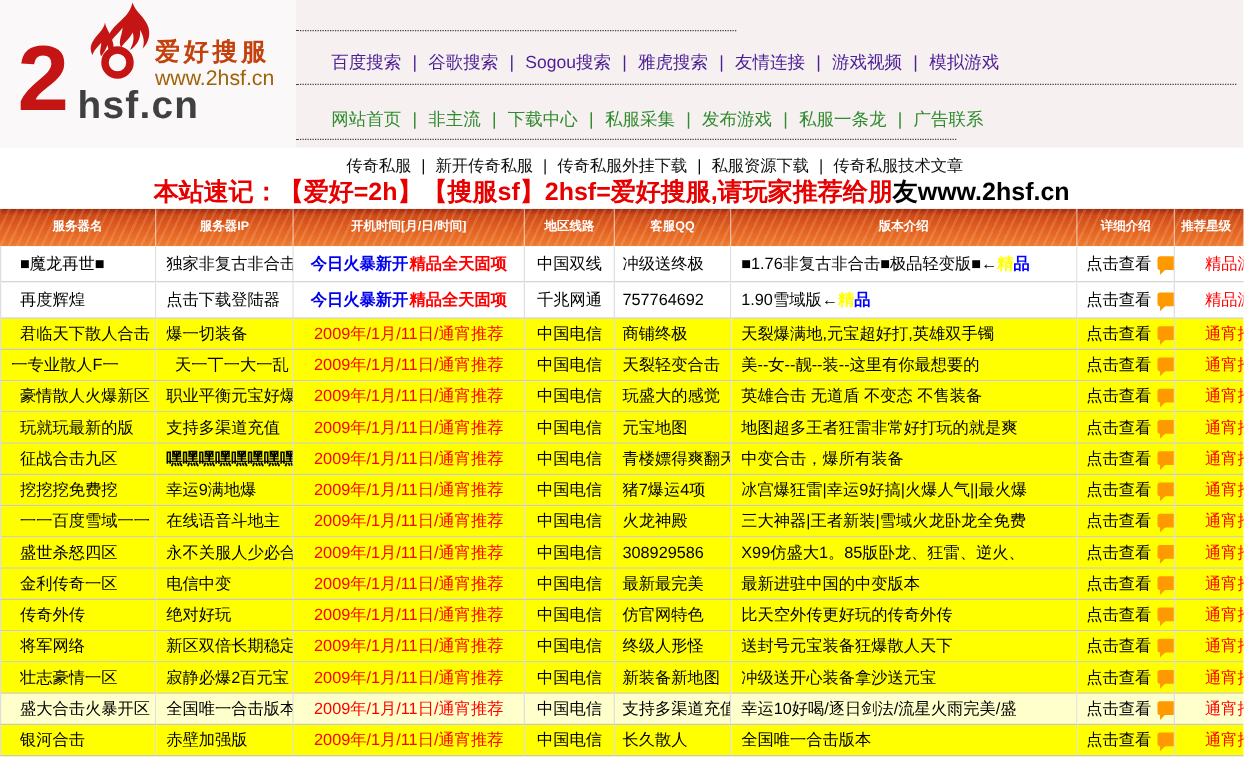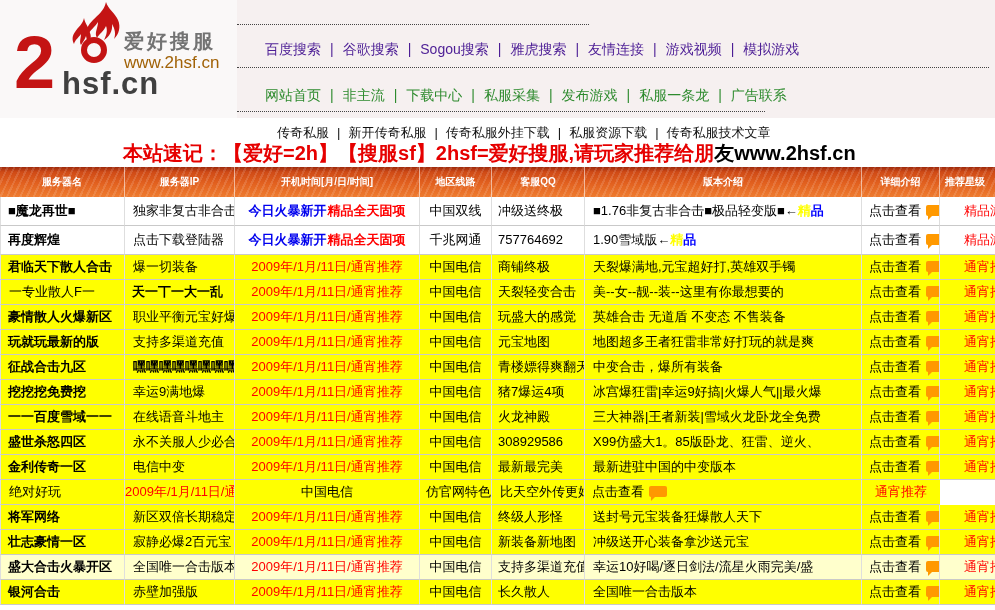--- a/index.html
+++ b/index.html
@@ -4,21 +4,21 @@
 <style>
   html,body{margin:0;padding:0;background:#fff;}
   body{font-family:"Liberation Sans","DejaVu Sans",sans-serif;}
   #screen{position:relative;width:995px;height:610px;overflow:hidden;background:#fff;}
 
   
   .logo-box{position:absolute;left:0;top:0;width:237px;height:118px;background:#faf8f8;border-right:1px solid #eee;cursor:pointer;}
   .flame{position:absolute;left:56px;top:2px;}
   .logo-2{position:absolute;left:14px;top:26px;font-size:74px;font-weight:bold;color:#c41414;line-height:1;}
   .logo-hsf{position:absolute;left:62px;top:66px;font-size:31px;font-weight:bold;color:#404040;letter-spacing:1px;}
-  .logo-cnname{position:absolute;left:124px;top:28px;font-size:20px;font-weight:bold;color:#737373;letter-spacing:3px;white-space:nowrap;}
+  .logo-cnname{position:absolute;left:124px;top:28px;font-size:20px;font-weight:bold;color:#c2410c;letter-spacing:3px;white-space:nowrap;}
   .logo-url{position:absolute;left:124px;top:53px;font-size:17px;font-weight:normal;color:#a16207;white-space:nowrap;}
 
   
   .nav-area{position:absolute;left:237px;top:0;width:758px;height:118px;background:#f6f0f0;}
   .dotline{position:absolute;left:0;border-top:1px dotted #444;height:0;}
   .d1{top:24px;width:352px;}
   .d2{top:67px;width:752px;}
   .d3{top:111px;width:528px;}
   .nav-row{position:absolute;left:28px;font-size:14px;white-space:nowrap;}
   .nav-row.r1{top:41px;color:#4c1d95;}
@@ -44,21 +44,21 @@
   .th:last-child{text-align:left;padding-left:5px;border-right:none;}
 
   .td{height:25px;line-height:24px;font-size:13px;color:#000;
       border-right:1px solid #dedede;border-bottom:1px solid #c9c9c9;
       overflow:hidden;white-space:nowrap;box-sizing:border-box;background:#fff;}
   .td:first-child{border-left:1px solid #dedede;}
   .bg-white .td{height:29px;line-height:28px;background:#ffffff;}
   .bg-yellow .td{background:#ffff00;}
   .bg-cream  .td{background:#ffffcc;}
 
-  .c-name{padding-left:7px;cursor:pointer;font-weight:bold;}
+  .c-name{padding-left:15px;cursor:pointer;}
   .c-ip{padding-left:8px;}
   .c-ip.bold{font-weight:bold;}
   .c-time{text-align:center;color:#ff0000;}
   .t-blue{color:#0000ee;font-weight:bold;}
   .t-red{color:#ff0000;font-weight:bold;margin-left:1px;}
   .c-line{text-align:center;}
   .c-qq{padding-left:6px;}
   .c-ver{padding-left:8px;}
   .vy{color:#ffff00;font-weight:bold;}
   .vb{color:#0000ff;font-weight:bold;}
@@ -217,20 +217,21 @@
           <div class="td c-name">金利传奇一区</div>
           <div class="td c-ip">电信中变</div>
           <div class="td c-time"><span>2009年/1月/11日/通宵推荐</span></div>
           <div class="td c-line">中国电信</div>
           <div class="td c-qq">最新最完美</div>
           <div class="td c-ver"><span>最新进驻中国的中变版本</span></div>
           <div class="td c-detail"><span>点击查看</span><span class="bubble"></span></div>
           <div class="td c-star">通宵推荐</div>
         </div>
         <div class="tr bg-yellow">
+          <div class="td c-name">传奇外传</div>
           <div class="td c-ip">绝对好玩</div>
           <div class="td c-time"><span>2009年/1月/11日/通宵推荐</span></div>
           <div class="td c-line">中国电信</div>
           <div class="td c-qq">仿官网特色</div>
           <div class="td c-ver"><span>比天空外传更好玩的传奇外传</span></div>
           <div class="td c-detail"><span>点击查看</span><span class="bubble"></span></div>
           <div class="td c-star">通宵推荐</div>
         </div>
         <div class="tr bg-yellow">
           <div class="td c-name">将军网络</div>

